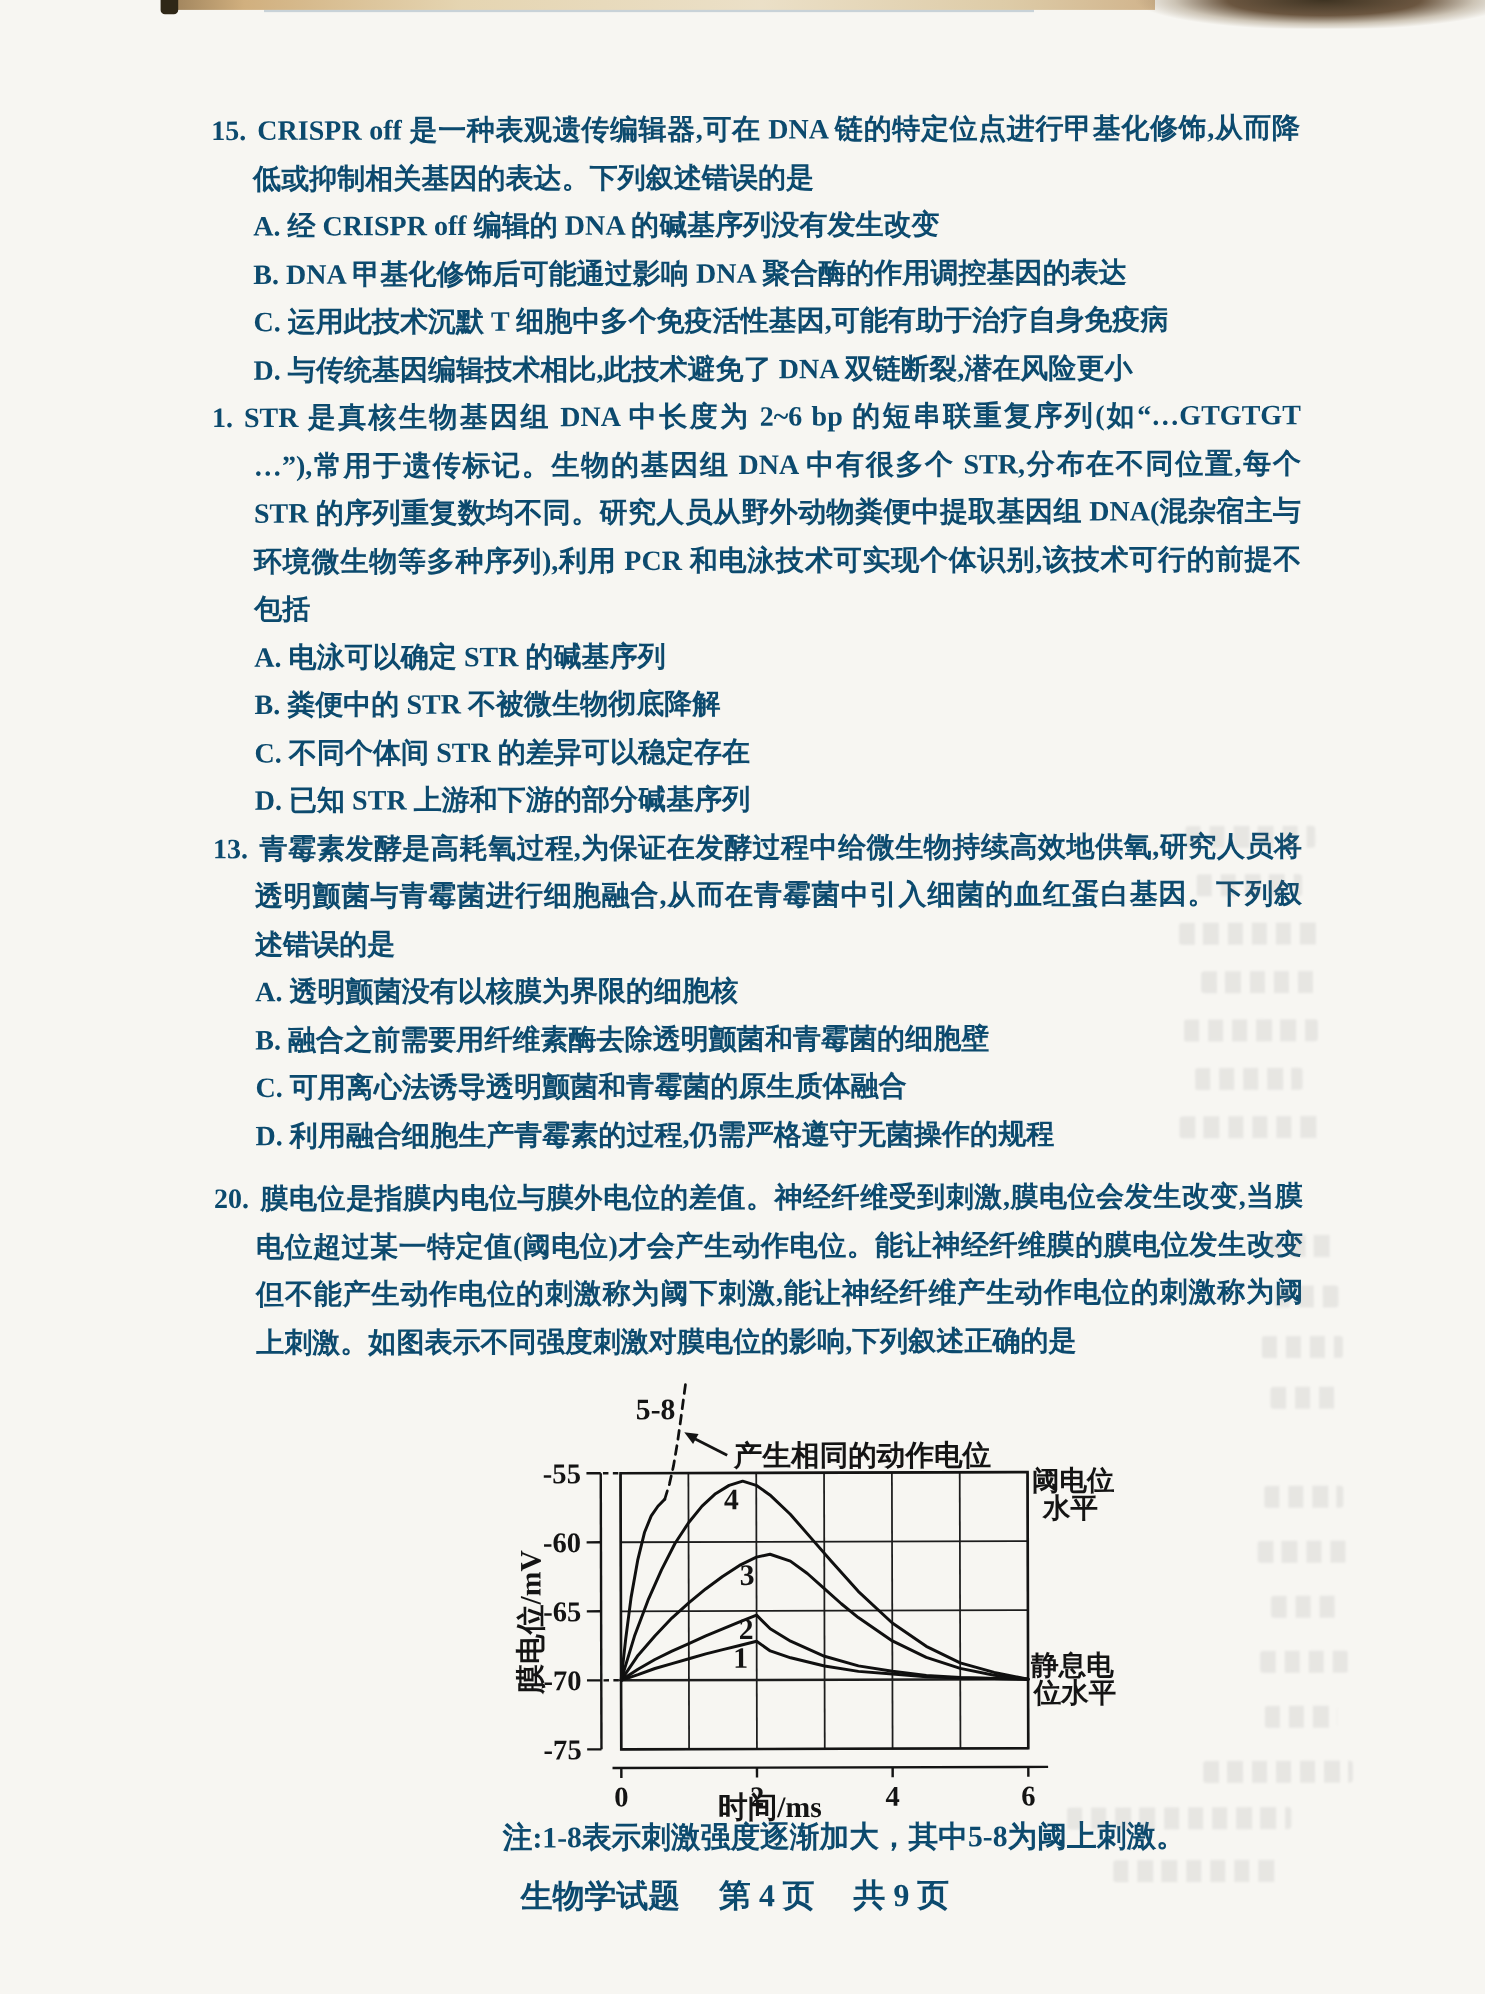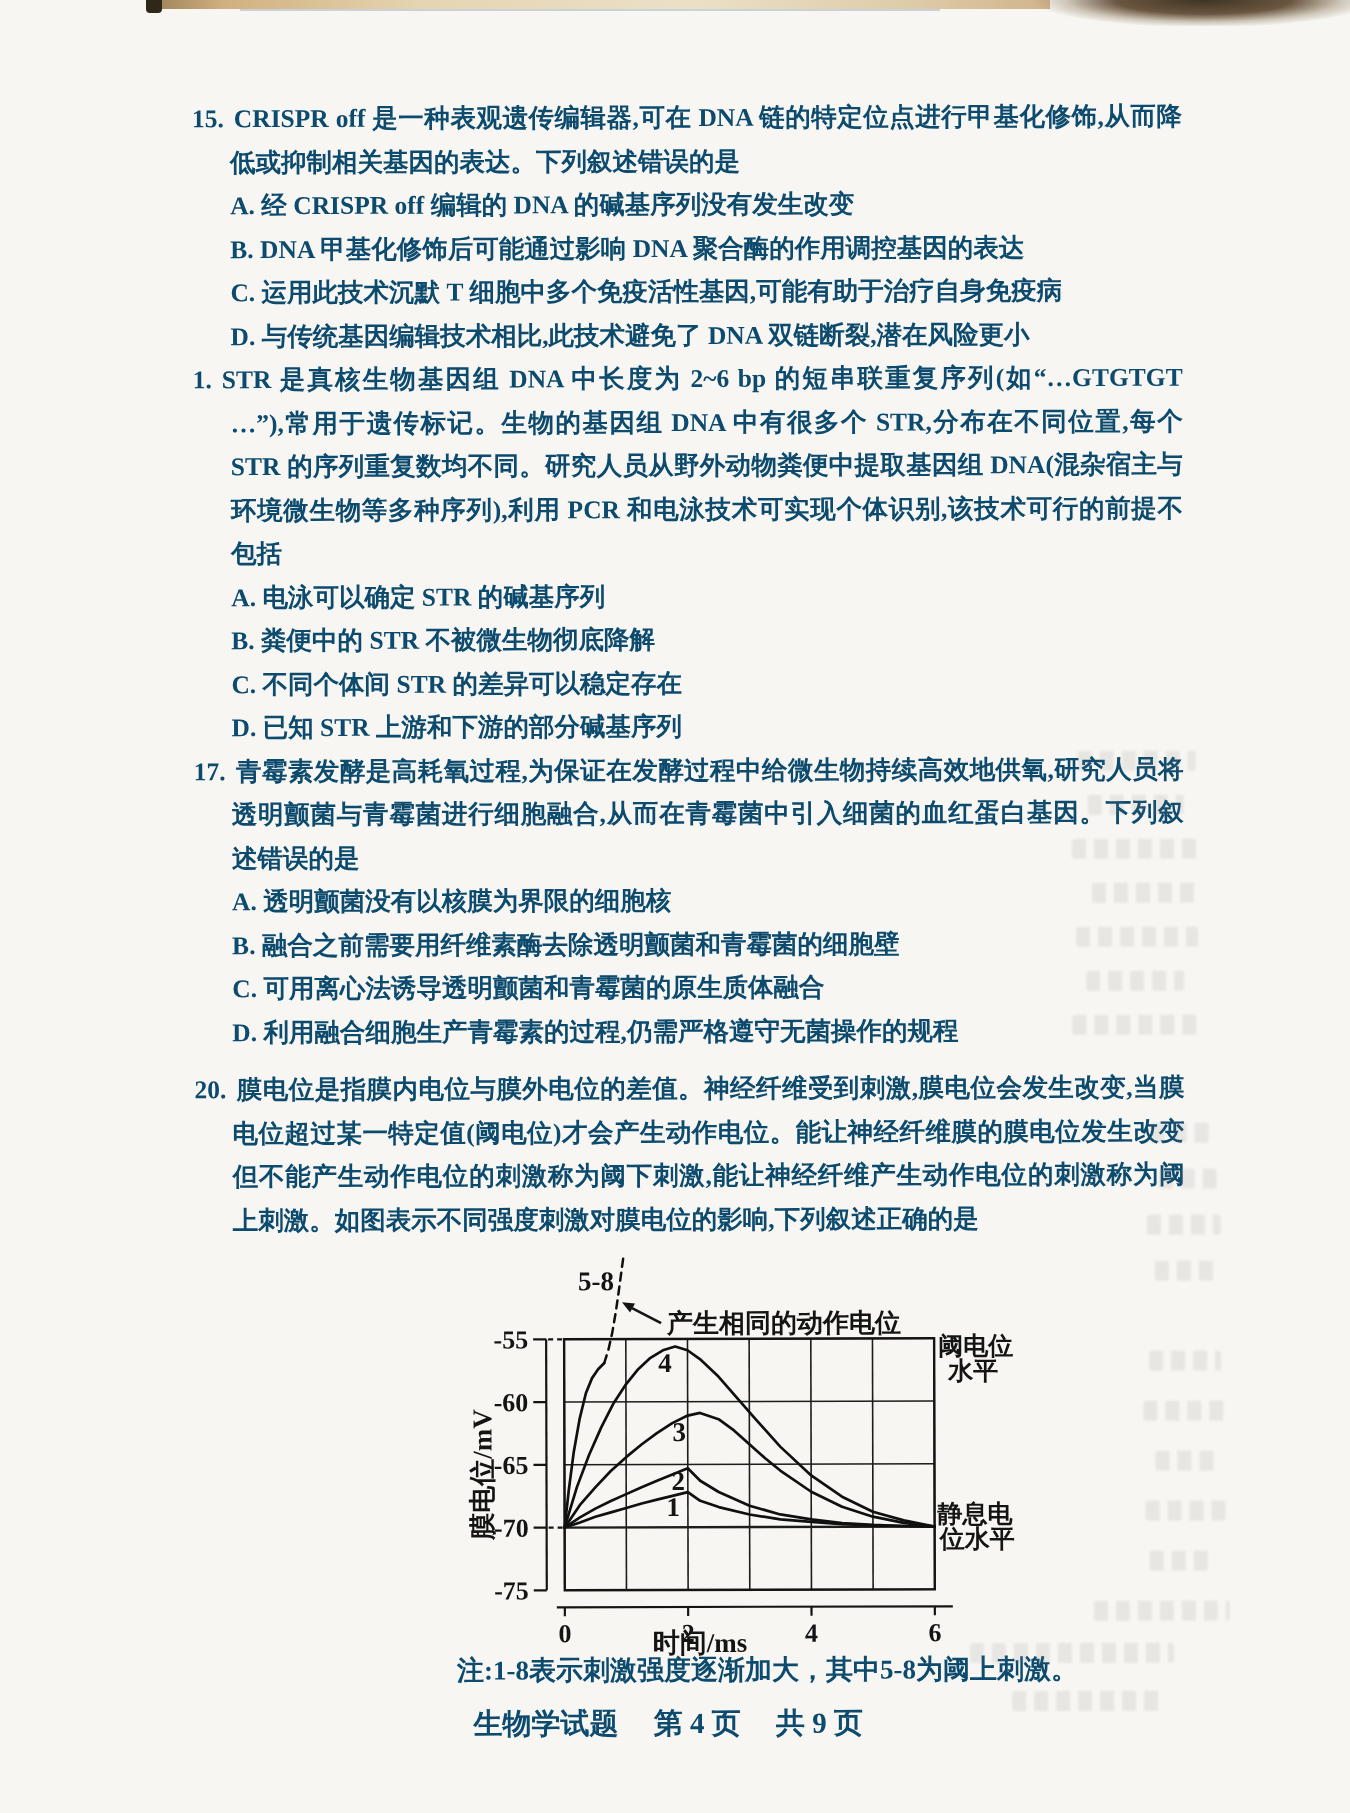--- a/index.html
+++ b/index.html
@@ -75,21 +75,21 @@
       <div class="ln fill"><span class="qnum">1.</span><span>STR 是真核生物基因组 DNA 中长度为 2~6 bp 的短串联重复序列(如“…GTGTGT</span></div>
       <div class="ln cont fill">…”),常用于遗传标记。生物的基因组 DNA 中有很多个 STR,分布在不同位置,每个</div>
       <div class="ln cont fill">STR 的序列重复数均不同。研究人员从野外动物粪便中提取基因组 DNA(混杂宿主与</div>
       <div class="ln cont fill">环境微生物等多种序列),利用 PCR 和电泳技术可实现个体识别,该技术可行的前提不</div>
       <div class="ln cont">包括</div>
       <div class="ln cont">A. 电泳可以确定 STR 的碱基序列</div>
       <div class="ln cont">B. 粪便中的 STR 不被微生物彻底降解</div>
       <div class="ln cont">C. 不同个体间 STR 的差异可以稳定存在</div>
       <div class="ln cont">D. 已知 STR 上游和下游的部分碱基序列</div>
 
-      <div class="ln fill"><span class="qnum">17.</span><span>青霉素发酵是高耗氧过程,为保证在发酵过程中给微生物持续高效地供氧,研究人员将</span></div>
+      <div class="ln fill"><span class="qnum">13.</span><span>青霉素发酵是高耗氧过程,为保证在发酵过程中给微生物持续高效地供氧,研究人员将</span></div>
       <div class="ln cont fill">透明颤菌与青霉菌进行细胞融合,从而在青霉菌中引入细菌的血红蛋白基因。下列叙</div>
       <div class="ln cont">述错误的是</div>
       <div class="ln cont">A. 透明颤菌没有以核膜为界限的细胞核</div>
       <div class="ln cont">B. 融合之前需要用纤维素酶去除透明颤菌和青霉菌的细胞壁</div>
       <div class="ln cont">C. 可用离心法诱导透明颤菌和青霉菌的原生质体融合</div>
       <div class="ln cont">D. 利用融合细胞生产青霉素的过程,仍需严格遵守无菌操作的规程</div>
 
       <div class="ln fill gap-top"><span class="qnum">20.</span><span>膜电位是指膜内电位与膜外电位的差值。神经纤维受到刺激,膜电位会发生改变,当膜</span></div>
       <div class="ln cont fill">电位超过某一特定值(阈电位)才会产生动作电位。能让神经纤维膜的膜电位发生改变</div>
       <div class="ln cont fill">但不能产生动作电位的刺激称为阈下刺激,能让神经纤维产生动作电位的刺激称为阈</div>

